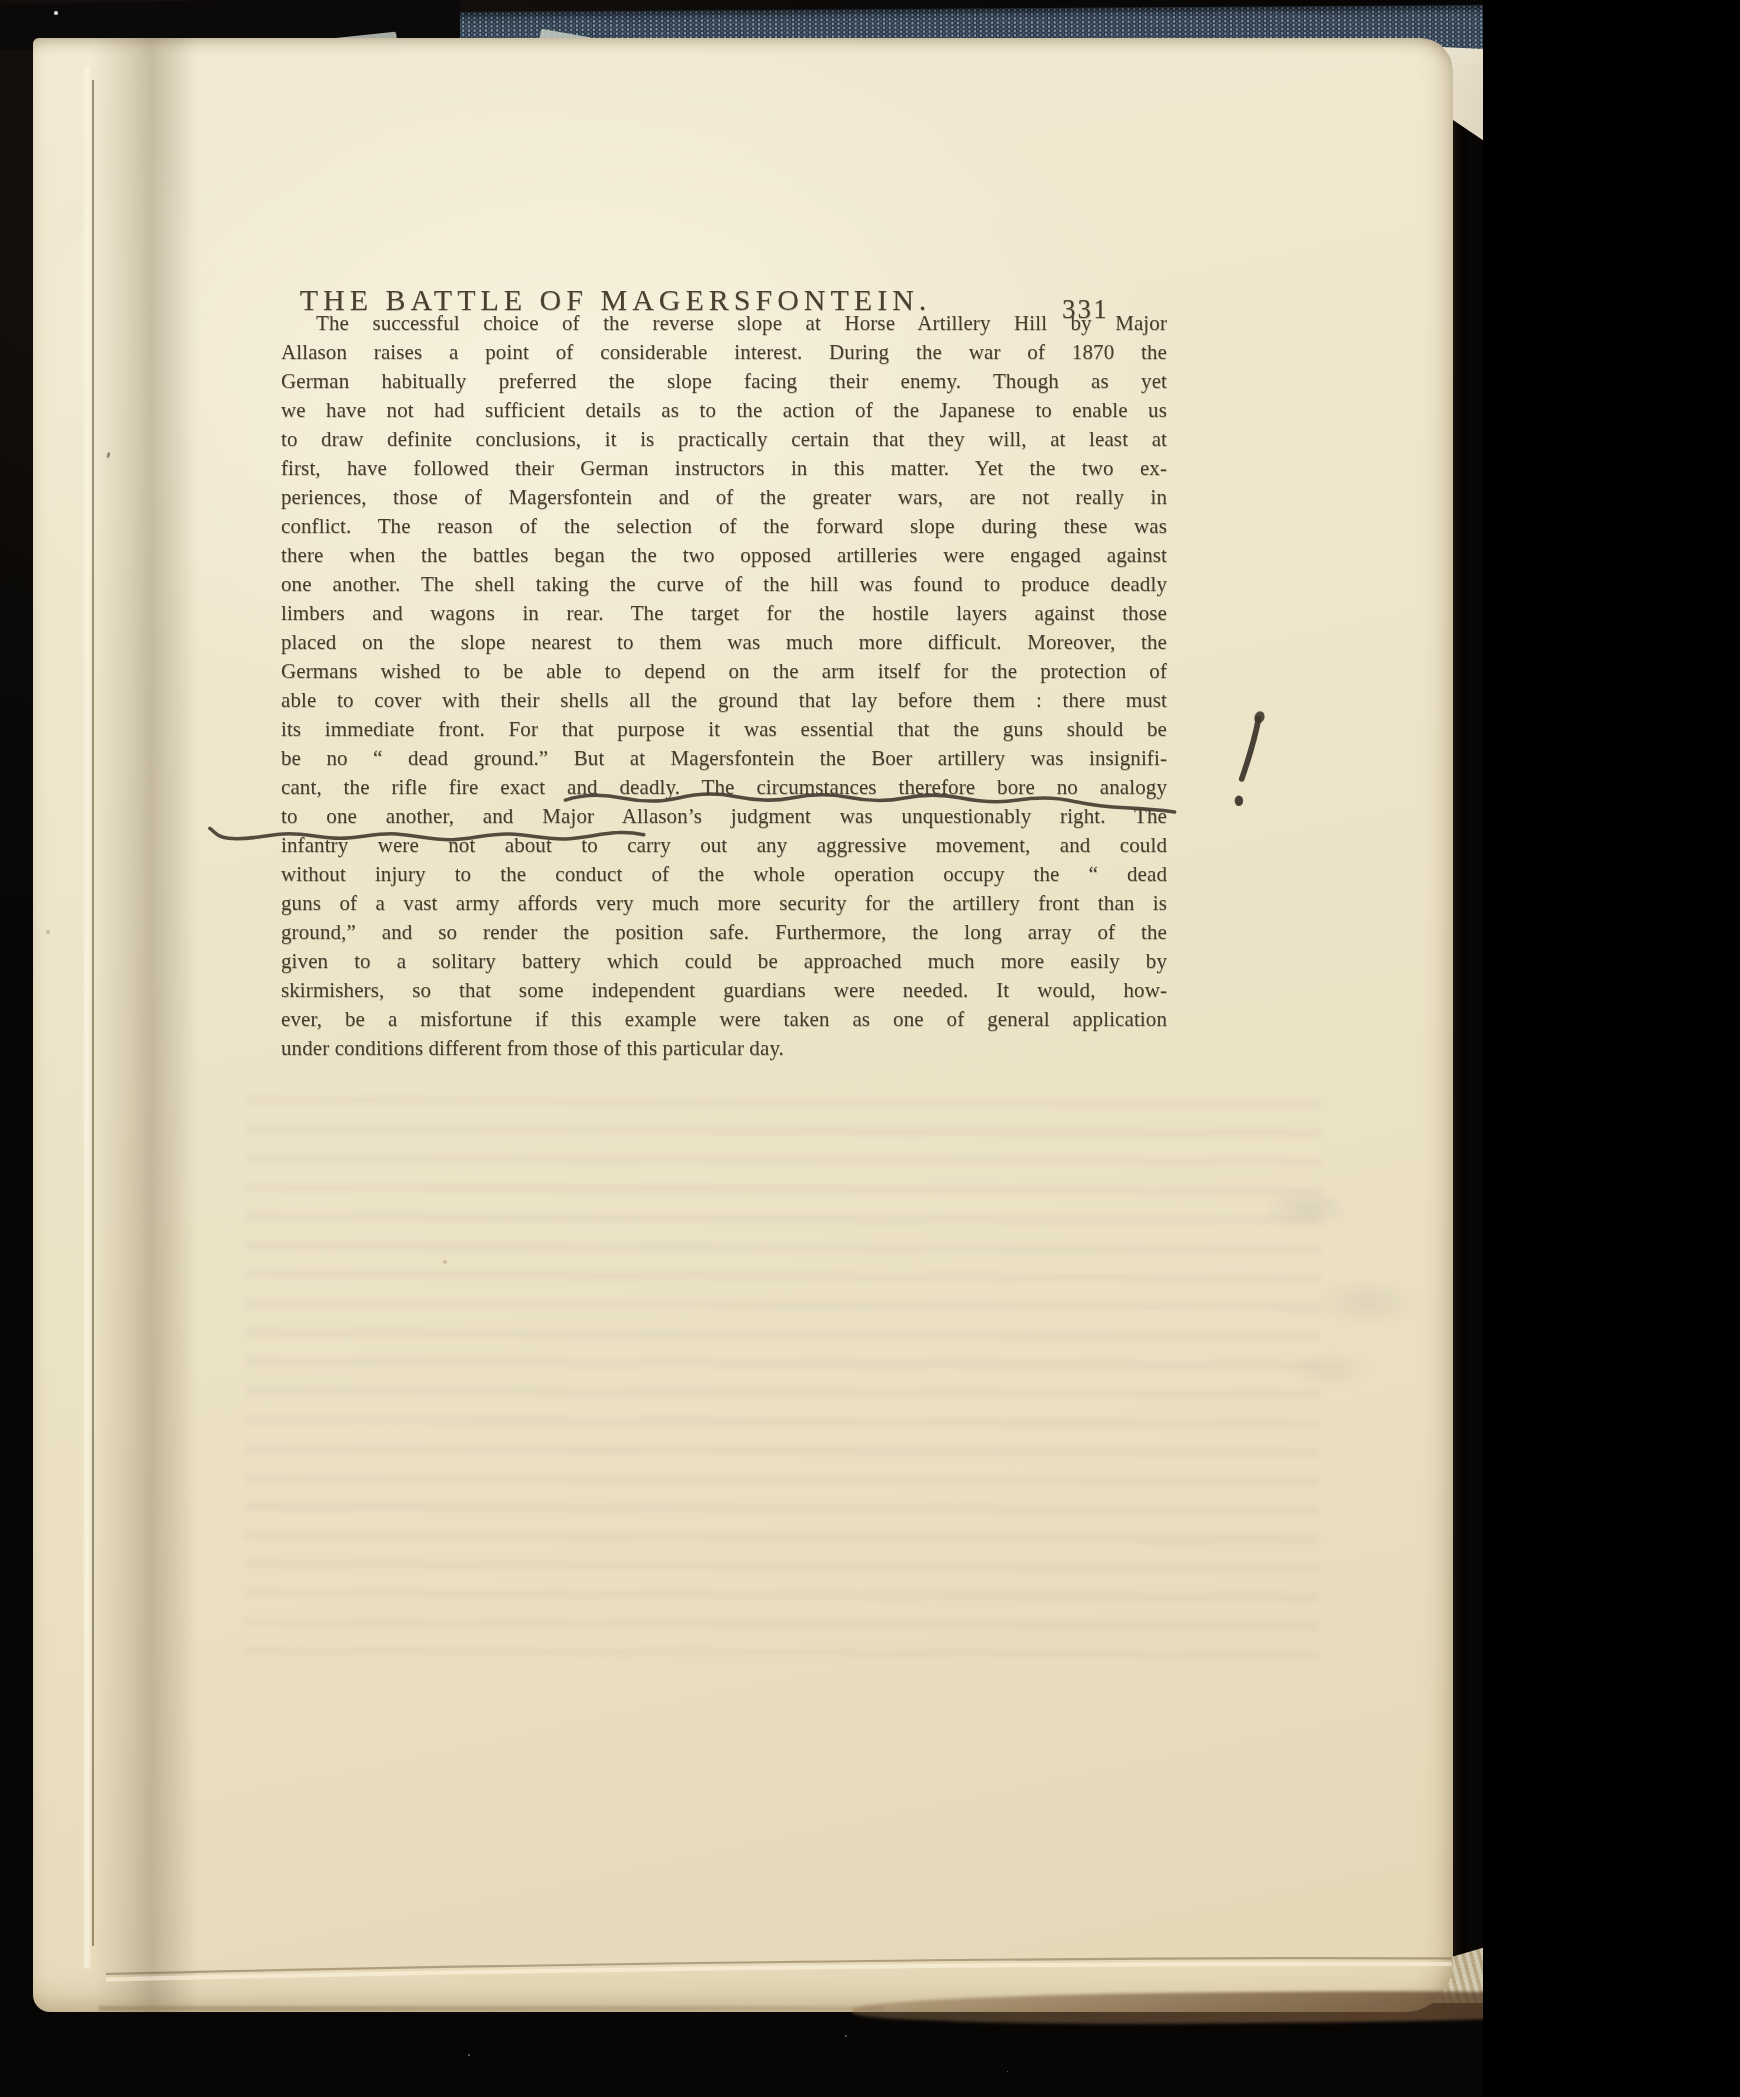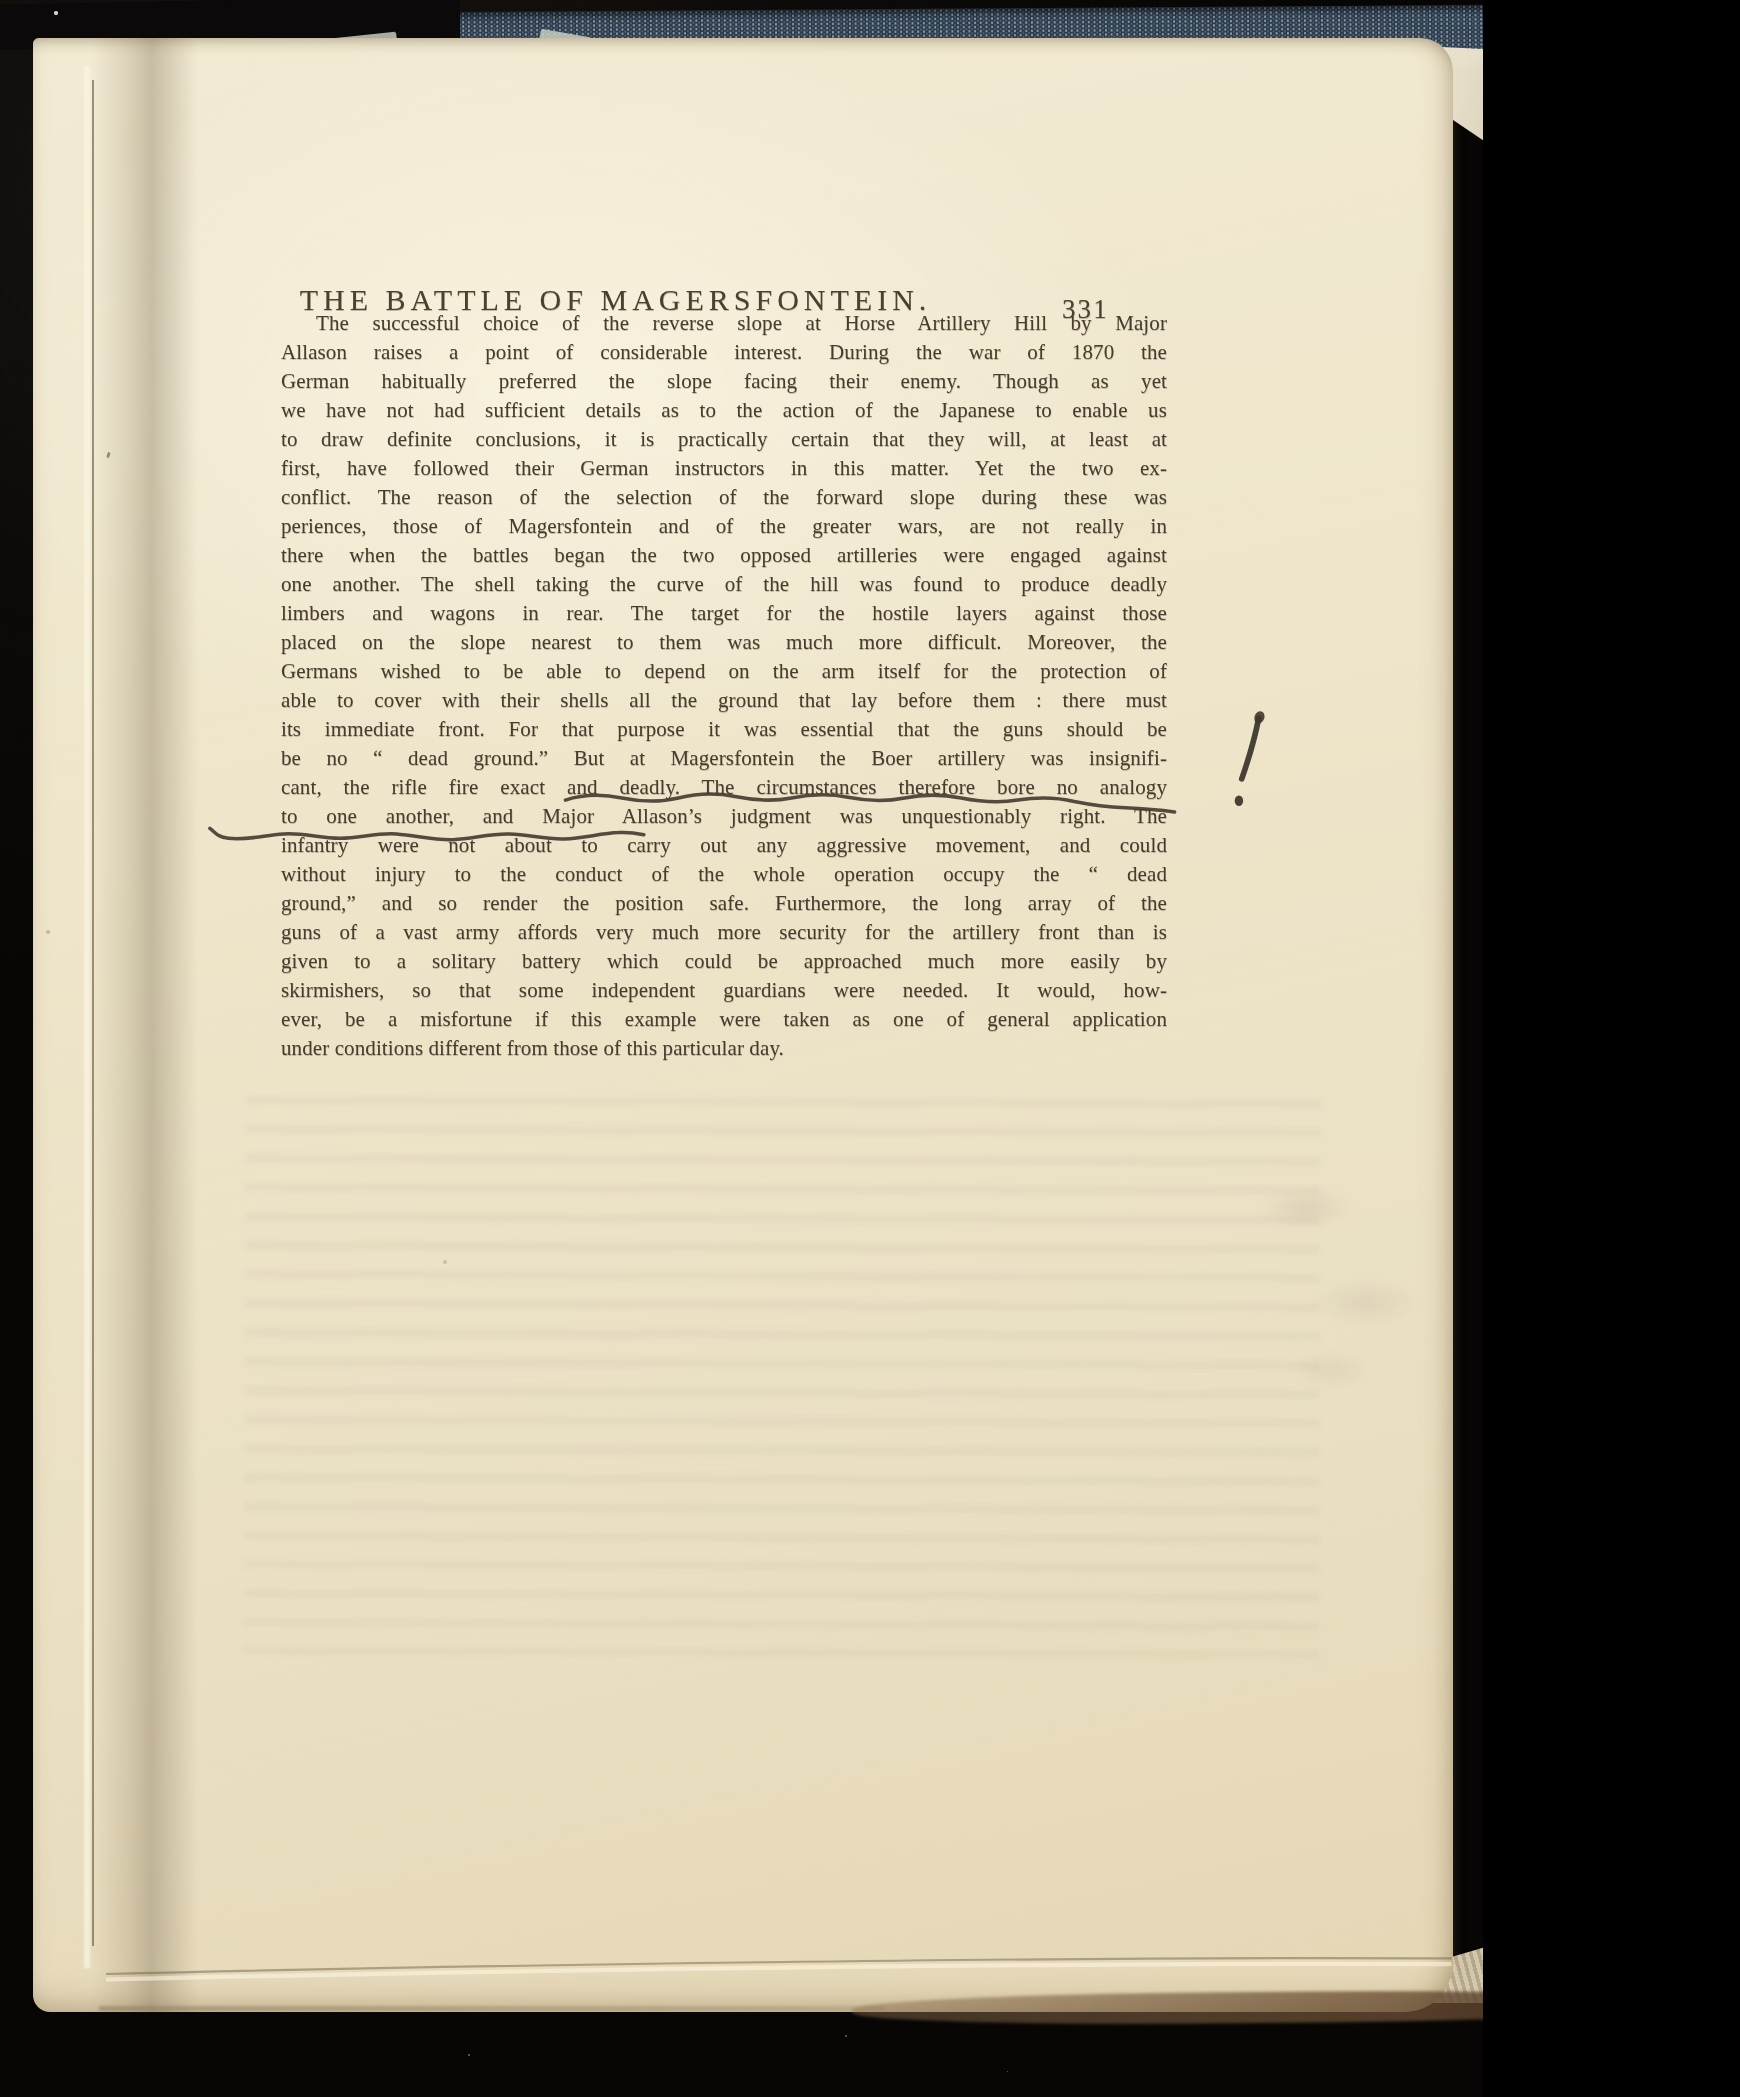--- a/index.html
+++ b/index.html
@@ -121,36 +121,36 @@
     <div class="header-title">THE BATTLE OF MAGERSFONTEIN.</div>
     <div class="page-number">331</div>
 
     <div class="text-block">
         <div class="body-line first-line">The successful choice of the reverse slope at Horse Artillery Hill by Major</div>
         <div class="body-line">Allason raises a point of considerable interest.  During the war of 1870 the</div>
         <div class="body-line">German habitually preferred the slope facing their enemy.  Though as yet</div>
         <div class="body-line">we have not had sufficient details as to the action of the Japanese to enable us</div>
         <div class="body-line">to draw definite conclusions, it is practically certain that they will, at least at</div>
         <div class="body-line">first, have followed their German instructors in this matter.  Yet the two ex-</div>
+        <div class="body-line">periences, those of Magersfontein and of the greater wars, are not really in</div>
         <div class="body-line">conflict.  The reason of the selection of the forward slope during these was</div>
-        <div class="body-line">periences, those of Magersfontein and of the greater wars, are not really in</div>
         <div class="body-line">there when the battles began the two opposed artilleries were engaged against</div>
         <div class="body-line">one another.  The shell taking the curve of the hill was found to produce deadly</div>
         <div class="body-line">limbers and wagons in rear.  The target for the hostile layers against those</div>
         <div class="body-line">placed on the slope nearest to them was much more difficult.  Moreover, the</div>
         <div class="body-line">Germans wished to be able to depend on the arm itself for the protection of</div>
         <div class="body-line">able to cover with their shells all the ground that lay before them : there must</div>
         <div class="body-line">its immediate front.  For that purpose it was essential that the guns should be</div>
         <div class="body-line">be no “ dead ground.”  But at Magersfontein the Boer artillery was insignifi-</div>
         <div class="body-line">cant, the rifle fire exact and deadly.  The circumstances therefore bore no analogy</div>
         <div class="body-line">to one another, and Major Allason’s judgment was unquestionably right.  The</div>
         <div class="body-line">infantry were not about to carry out any aggressive movement, and could</div>
         <div class="body-line">without injury to the conduct of the whole operation occupy the “ dead</div>
+        <div class="body-line">guns of a vast army affords very much more security for the artillery front than is</div>
         <div class="body-line">ground,” and so render the position safe.  Furthermore, the long array of the</div>
-        <div class="body-line">guns of a vast army affords very much more security for the artillery front than is</div>
         <div class="body-line">given to a solitary battery which could be approached much more easily by</div>
         <div class="body-line">skirmishers, so that some independent guardians were needed.  It would, how-</div>
         <div class="body-line">ever, be a misfortune if this example were taken as one of general application</div>
         <div class="body-line last-line">under conditions different from those of this particular day.</div>
       </div>
 
     <div class="speck" style="left:74px;top:414px;width:2.8px;height:5.7px;background:rgba(80,66,48,.55);transform:rotate(18deg);"></div>
     <div class="speck" style="left:12.7px;top:892px;width:4.2px;height:4.2px;background:rgba(120,100,70,.35);"></div>
     <div class="speck" style="left:410px;top:1222px;width:4.2px;height:3.5px;background:rgba(130,112,82,.3);"></div>
   </div>

